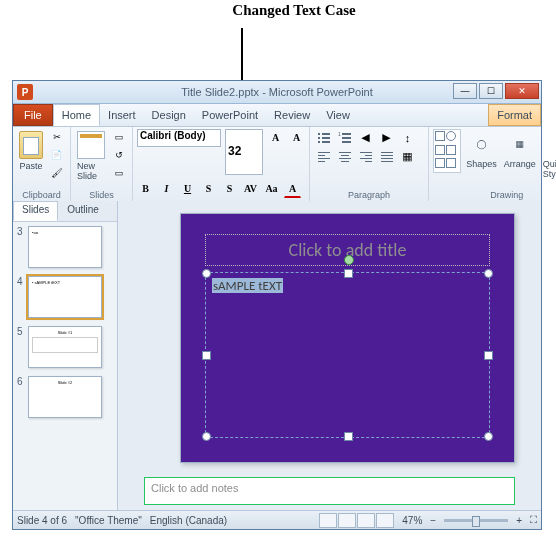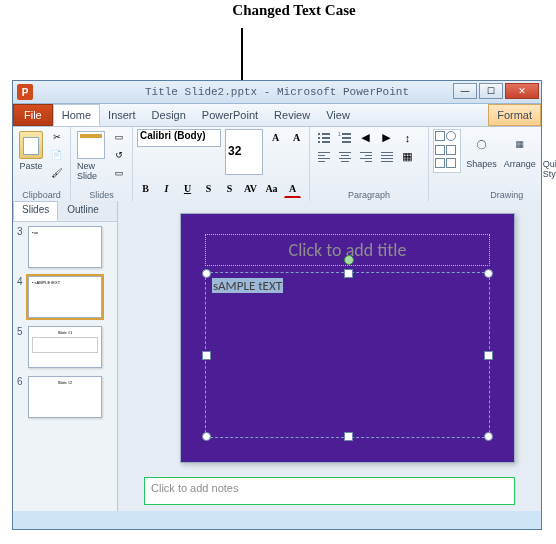--- a/index.html
+++ b/index.html
@@ -3,21 +3,21 @@
 <meta charset="utf-8">
 <style>
 body{margin:0;font-family:Segoe UI,Tahoma,sans-serif;font-size:11px;background:#fff;}
 .frame{width:556px;height:544px;position:relative;background:#fff;}
 .annotation{position:absolute;top:2px;left:0;width:100%;text-align:center;font-family:Georgia,serif;font-weight:bold;font-size:15px;color:#000;margin-left:16px;}
 .arrow-line{position:absolute;left:241px;top:28px;width:2px;height:252px;background:#000;}
 .arrow-head{position:absolute;left:235px;top:275px;width:0;height:0;border-left:7px solid transparent;border-right:7px solid transparent;border-top:14px solid #000;}
 .app{position:absolute;left:12px;top:80px;width:530px;height:450px;border:1px solid #5a7ea3;background:#cfe4f6;box-sizing:border-box;}
 .titlebar{height:22px;background:linear-gradient(#e6eff9,#cfe0f1);border-bottom:1px solid #9ab8d6;display:flex;align-items:center;position:relative;}
 .titlebar .pp-icon{width:16px;height:16px;margin:0 4px;background:#d04a1b;color:#fff;font-size:10px;font-weight:bold;display:flex;align-items:center;justify-content:center;border-radius:2px;}
-.titlebar .title{position:absolute;left:0;right:0;text-align:center;color:#4b5e73;font-size:11px;font-family:Liberation Mono, monospace;}
+.titlebar .title{position:absolute;left:0;right:0;text-align:center;color:#4b5e73;font-size:11px;}
 .winbtns{position:absolute;right:2px;top:2px;display:flex;gap:2px;}
 .winbtn{width:22px;height:14px;border:1px solid #7a94ad;background:linear-gradient(#f2f6fb,#d3e1ef);font-size:9px;display:flex;align-items:center;justify-content:center;cursor:pointer;}
 .winbtn.close{background:linear-gradient(#e2725e,#c8432b);color:#fff;border-color:#a33a26;width:32px;}
 .menubar{height:22px;background:linear-gradient(#f5f8fc,#e1ebf5);display:flex;border-bottom:1px solid #b9c9db;}
 .filetab{background:linear-gradient(#d64c1e,#b33b14);color:#fff;padding:3px 10px;font-size:11px;display:flex;align-items:center;border:1px solid #93371a;cursor:pointer;}
 .tab{padding:3px 8px;font-size:11px;color:#3c4b5b;display:flex;align-items:center;cursor:pointer;}
 .tab.active{background:#fff;border:1px solid #b9c9db;border-bottom-color:#fff;}
 .tab.format{margin-left:auto;background:linear-gradient(#ffe5c0,#ffd08e);border:1px solid #d9a860;}
 .ribbon{height:74px;background:linear-gradient(#f6f9fc,#e6edf5);border-bottom:1px solid #b9c9db;display:flex;}
 .group{border-right:1px solid #cbd6e2;padding:2px 4px 0;display:flex;flex-direction:column;justify-content:space-between;}
@@ -274,14 +274,31 @@
             <div class="handle h-b"></div>
             <div class="handle h-l"></div>
             <div class="handle h-r"></div>
             <div class="sample-text">sAMPLE tEXT</div>
           </div>
         </div>
         <div class="notes">Click to add notes</div>
       </div>
     </div>
 
+    <div class="statusbar">
+      <span>Slide 4 of 6</span>
+      <span>"Office Theme"</span>
+      <span>English (Canada)</span>
+      <span class="spacer"></span>
+      <div class="viewbtns">
+        <div class="vbtn"></div>
+        <div class="vbtn"></div>
+        <div class="vbtn"></div>
+        <div class="vbtn"></div>
+      </div>
+      <span>47%</span>
+      <span>−</span>
+      <div class="zoom-slider"></div>
+      <span>+</span>
+      <span>⛶</span>
+    </div>
   </div>
 </div>
 
 </body></html>

